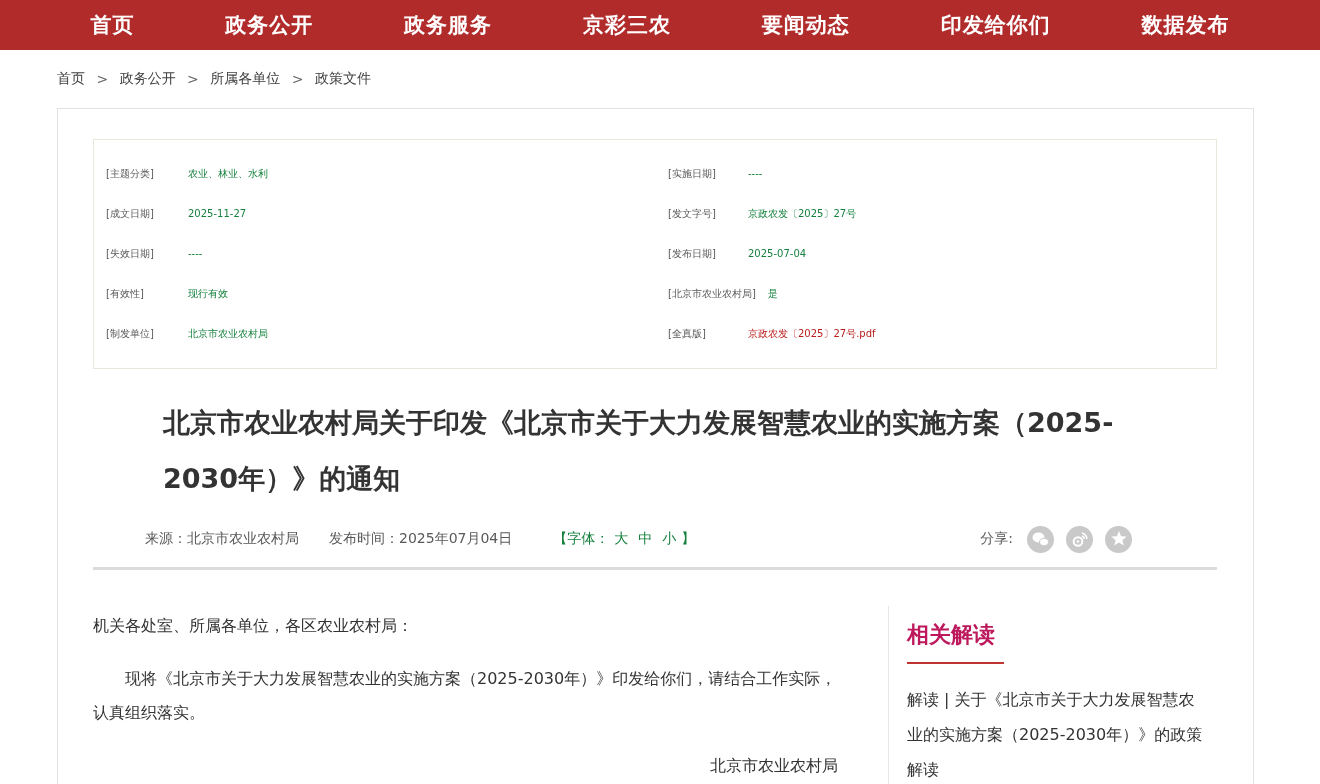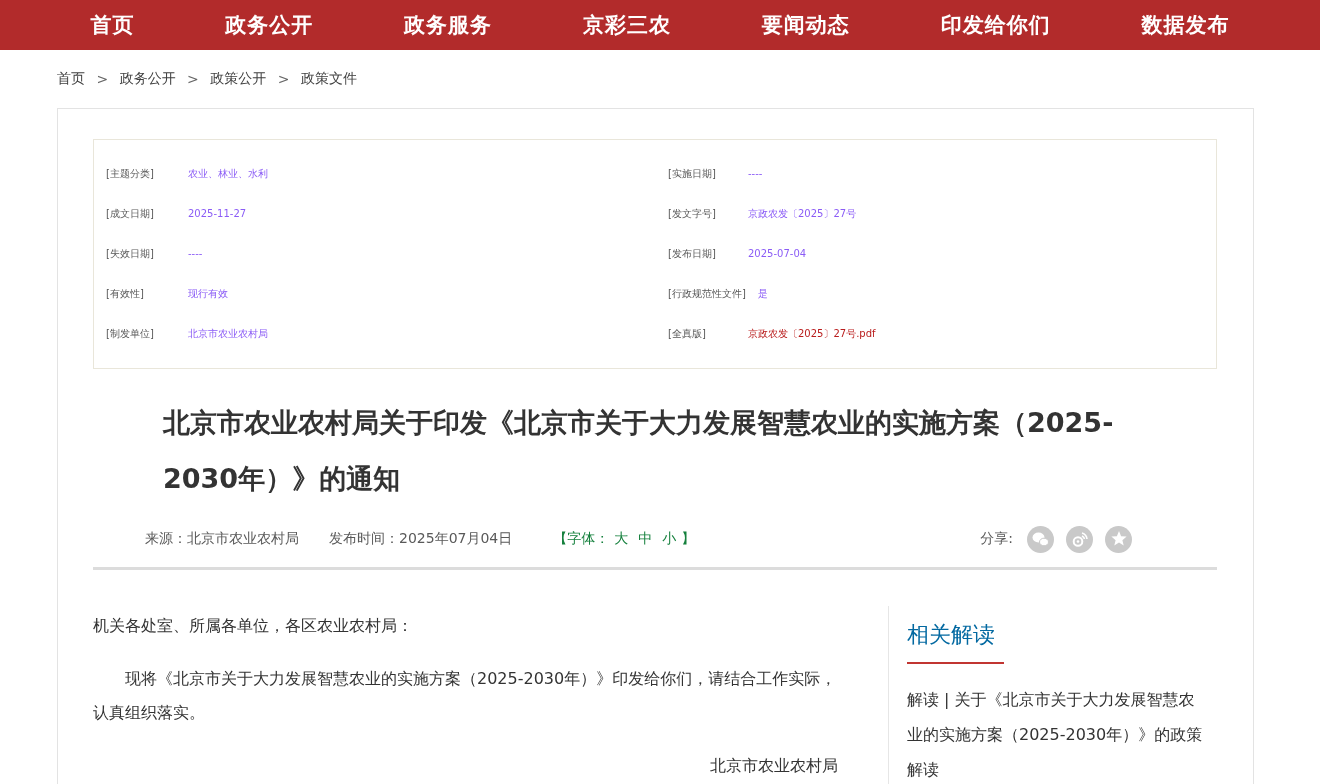--- a/index.html
+++ b/index.html
@@ -59,21 +59,21 @@
   .meta-col.right { padding-left: 14px; }
   .meta-row {
     display: flex;
     line-height: 40px;
     font-size: 10px;
     color: #595959;
     white-space: nowrap;
   }
   .meta-row .label { min-width: 70px; margin-right: 12px; }
   .meta-col.right .meta-row .label { min-width: 68px; }
-  .meta-row .value { color: #8b5cf6; }
+  .meta-row .value { color: #15803d; }
   .meta-row .value.link { color: #b91c1c; cursor: pointer; }
 
   
   .article-title {
     margin-top: 26px;
     padding: 0 70px;
     text-align: left;
     font-size: 27px;
     font-weight: bold;
     color: #333333;
@@ -138,22 +138,22 @@
   }
 
   .side-col {
     flex: 1;
     border-left: 1px solid #e6e6e6;
     margin-top: 36px;
     padding: 14px 0 0 18px;
   }
   .side-title {
     font-size: 22px;
-    color: #0369a1;
-    font-weight: 400;
+    color: #be185d;
+    font-weight: 700;
   }
   .side-title-underline {
     width: 97px;
     height: 2px;
     background: #c13531;
     margin-top: 12px;
   }
   .side-link {
     margin-top: 18px;
     font-size: 16px;
@@ -174,21 +174,21 @@
   <span class="nav-item">要闻动态</span>
   <span class="nav-item">印发给你们</span>
   <span class="nav-item">数据发布</span>
 </div>
 
 <div class="breadcrumb">
   <span class="crumb">首页</span>
   <span class="sep">&gt;</span>
   <span class="crumb">政务公开</span>
   <span class="sep">&gt;</span>
-  <span class="crumb">政策公开</span>
+  <span class="crumb">所属各单位</span>
   <span class="sep">&gt;</span>
   <span class="crumb">政策文件</span>
 </div>
 
 <div class="card">
 
   <div class="meta-box">
     <div class="meta-col left">
       <div class="meta-row">
         <span class="label">[主题分类]</span>
@@ -218,21 +218,21 @@
       </div>
       <div class="meta-row">
         <span class="label">[发文字号]</span>
         <span class="value">京政农发〔2025〕27号</span>
       </div>
       <div class="meta-row">
         <span class="label">[发布日期]</span>
         <span class="value">2025-07-04</span>
       </div>
       <div class="meta-row">
-        <span class="label">[行政规范性文件]</span>
+        <span class="label">[北京市农业农村局]</span>
         <span class="value">是</span>
       </div>
       <div class="meta-row">
         <span class="label">[全真版]</span>
         <span class="value link">京政农发〔2025〕27号.pdf</span>
       </div>
     </div>
   </div>
 
   <div class="article-title">北京市农业农村局关于印发《北京市关于大力发展智慧农业的实施方案（2025-2030年）》的通知</div>

